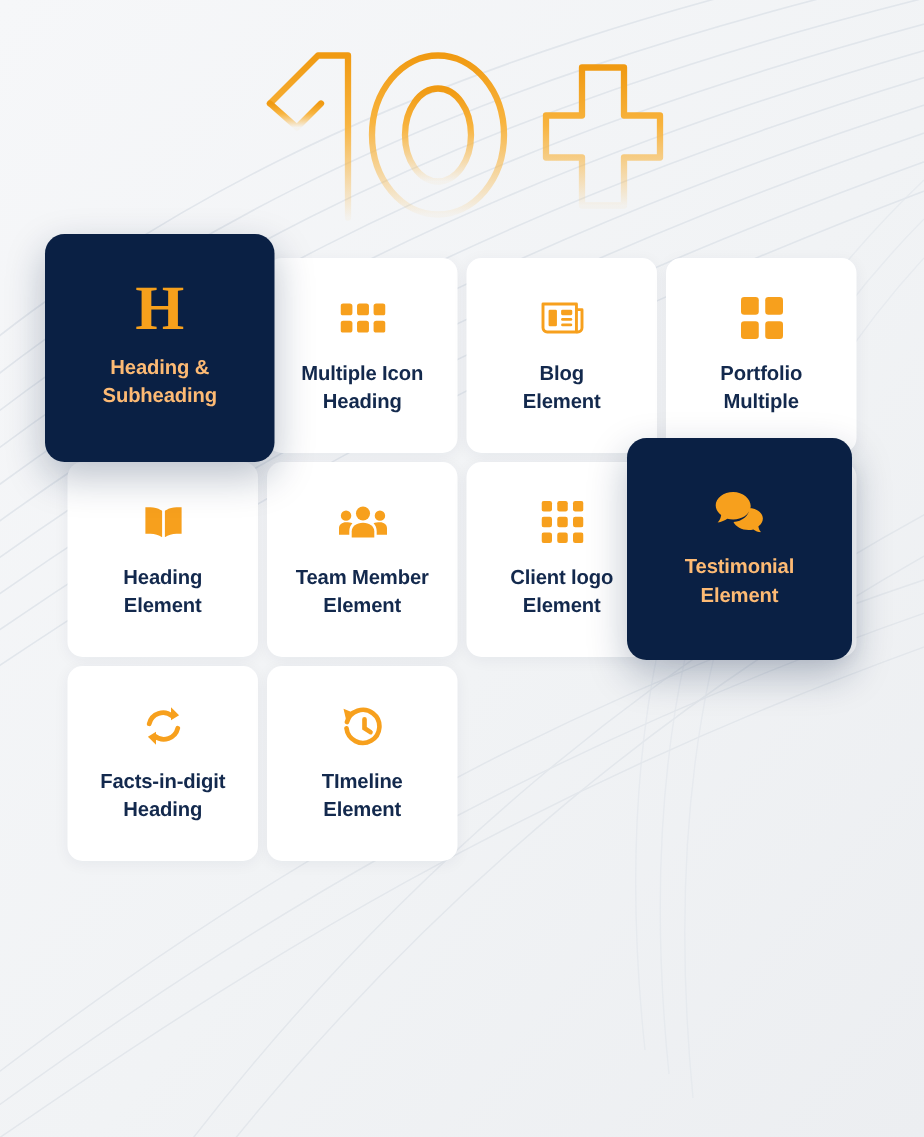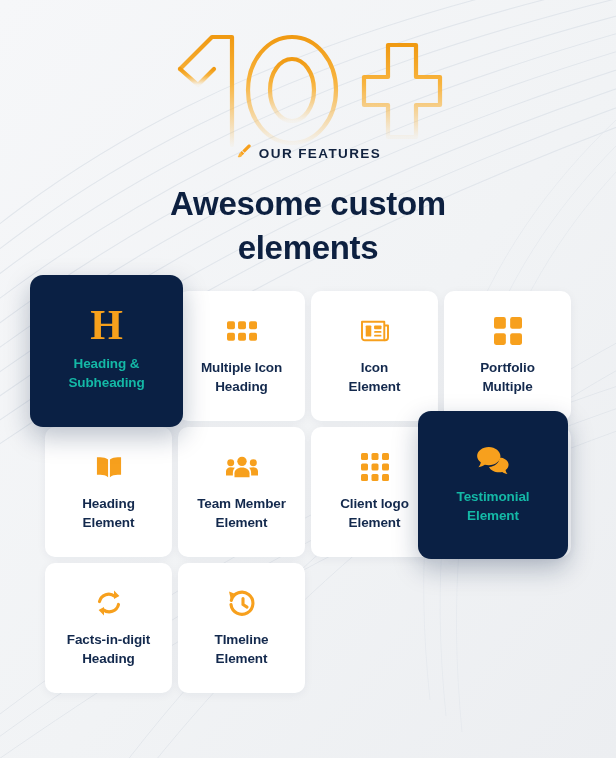--- a/index.html
+++ b/index.html
@@ -124,21 +124,21 @@
     white-space: pre-line;
   }
 
   
   .card.active {
     background: #0a2044;
     border-radius: 13px;
     box-shadow: 0 10px 26px rgba(10, 32, 68, 0.28);
     z-index: 5;
   }
-  .card.active .label { color: #14b8a6; }
+  .card.active .label { color: #fdba74; }
 
   .card.active.card-heading {
     position: absolute;
     left: -15px;
     top: -16px;
     width: 153px;
     height: 152px;
     gap: 15px;
   }
 
@@ -222,35 +222,21 @@
           <path d="M40,42 L40,118"></path>
 
           <ellipse cx="118" cy="63" rx="44" ry="53"></ellipse>
           <ellipse cx="118" cy="63" rx="22" ry="31"></ellipse>
 
           <path d="M214,18 L242,18 L242,50 L266,50 L266,78 L242,78 L242,110 L214,110 L214,78 L190,78 L190,50 L214,50 Z"></path>
         </g>
       </svg>
     </div>
 
-    <div class="eyebrow">
-      <span class="brush-icon">
-        <svg width="17" height="17" viewBox="0 0 24 24" xmlns="http://www.w3.org/2000/svg">
-          <path d="M21.3 2.6c-.8-.8-2-.8-2.8 0l-8.1 8.1 3.2 3.2 8.1-8.1c.8-.8.8-2.4-.4-3.2z" fill="#f7a01d"></path>
-          <path d="M9.6 11.4 7.2 13.8l3.4 3.4 2.4-2.4-3.4-3.4z" fill="#f7a01d"></path>
-          <path d="M6.4 14.6c-1.4 1.4-1 3.4-2.6 5 1.9.6 4.3.5 5.7-.9 1-1 1-2.6 0-3.6s-2.1-1.5-3.1-.5z" fill="#f9b341"></path>
-        </svg>
-      </span>
-      <span class="eyebrow-text">OUR FEATURES</span>
-    </div>
-
-    <h1 class="headline">
-      <span>Awesome custom</span><br>
-      <span>elements</span>
-    </h1>
+
   </header>
 
   <div class="grid-wrap">
     <div class="grid" id="grid">
         <div class="card active card-heading">
           <span class="icon">
             <span class="serif-h">H</span>
           </span>
           <span class="label">Heading &amp;
 Subheading</span>
@@ -288,21 +274,21 @@
                 <path d="M26 8h4v13a3 3 0 0 1-3 3h-1"></path>
               </g>
               <g fill="#f7a01d">
                 <rect x="6" y="8" width="6" height="12" rx="1"></rect>
                 <rect x="15" y="8" width="8" height="4" rx="1"></rect>
                 <rect x="15" y="14" width="8" height="2" rx="1"></rect>
                 <rect x="15" y="18" width="8" height="2" rx="1"></rect>
               </g>
             </svg>
           </span>
-          <span class="label">Icon
+          <span class="label">Blog
 Element</span>
         </div>
         <div class="card">
           <span class="icon">
             <svg width="28" height="28" viewBox="0 0 26 26">
               <g fill="#f7a01d">
                 <rect x="0" y="0" width="11" height="11" rx="2"></rect>
                 <rect x="15" y="0" width="11" height="11" rx="2"></rect>
                 <rect x="0" y="15" width="11" height="11" rx="2"></rect>
                 <rect x="15" y="15" width="11" height="11" rx="2"></rect>

